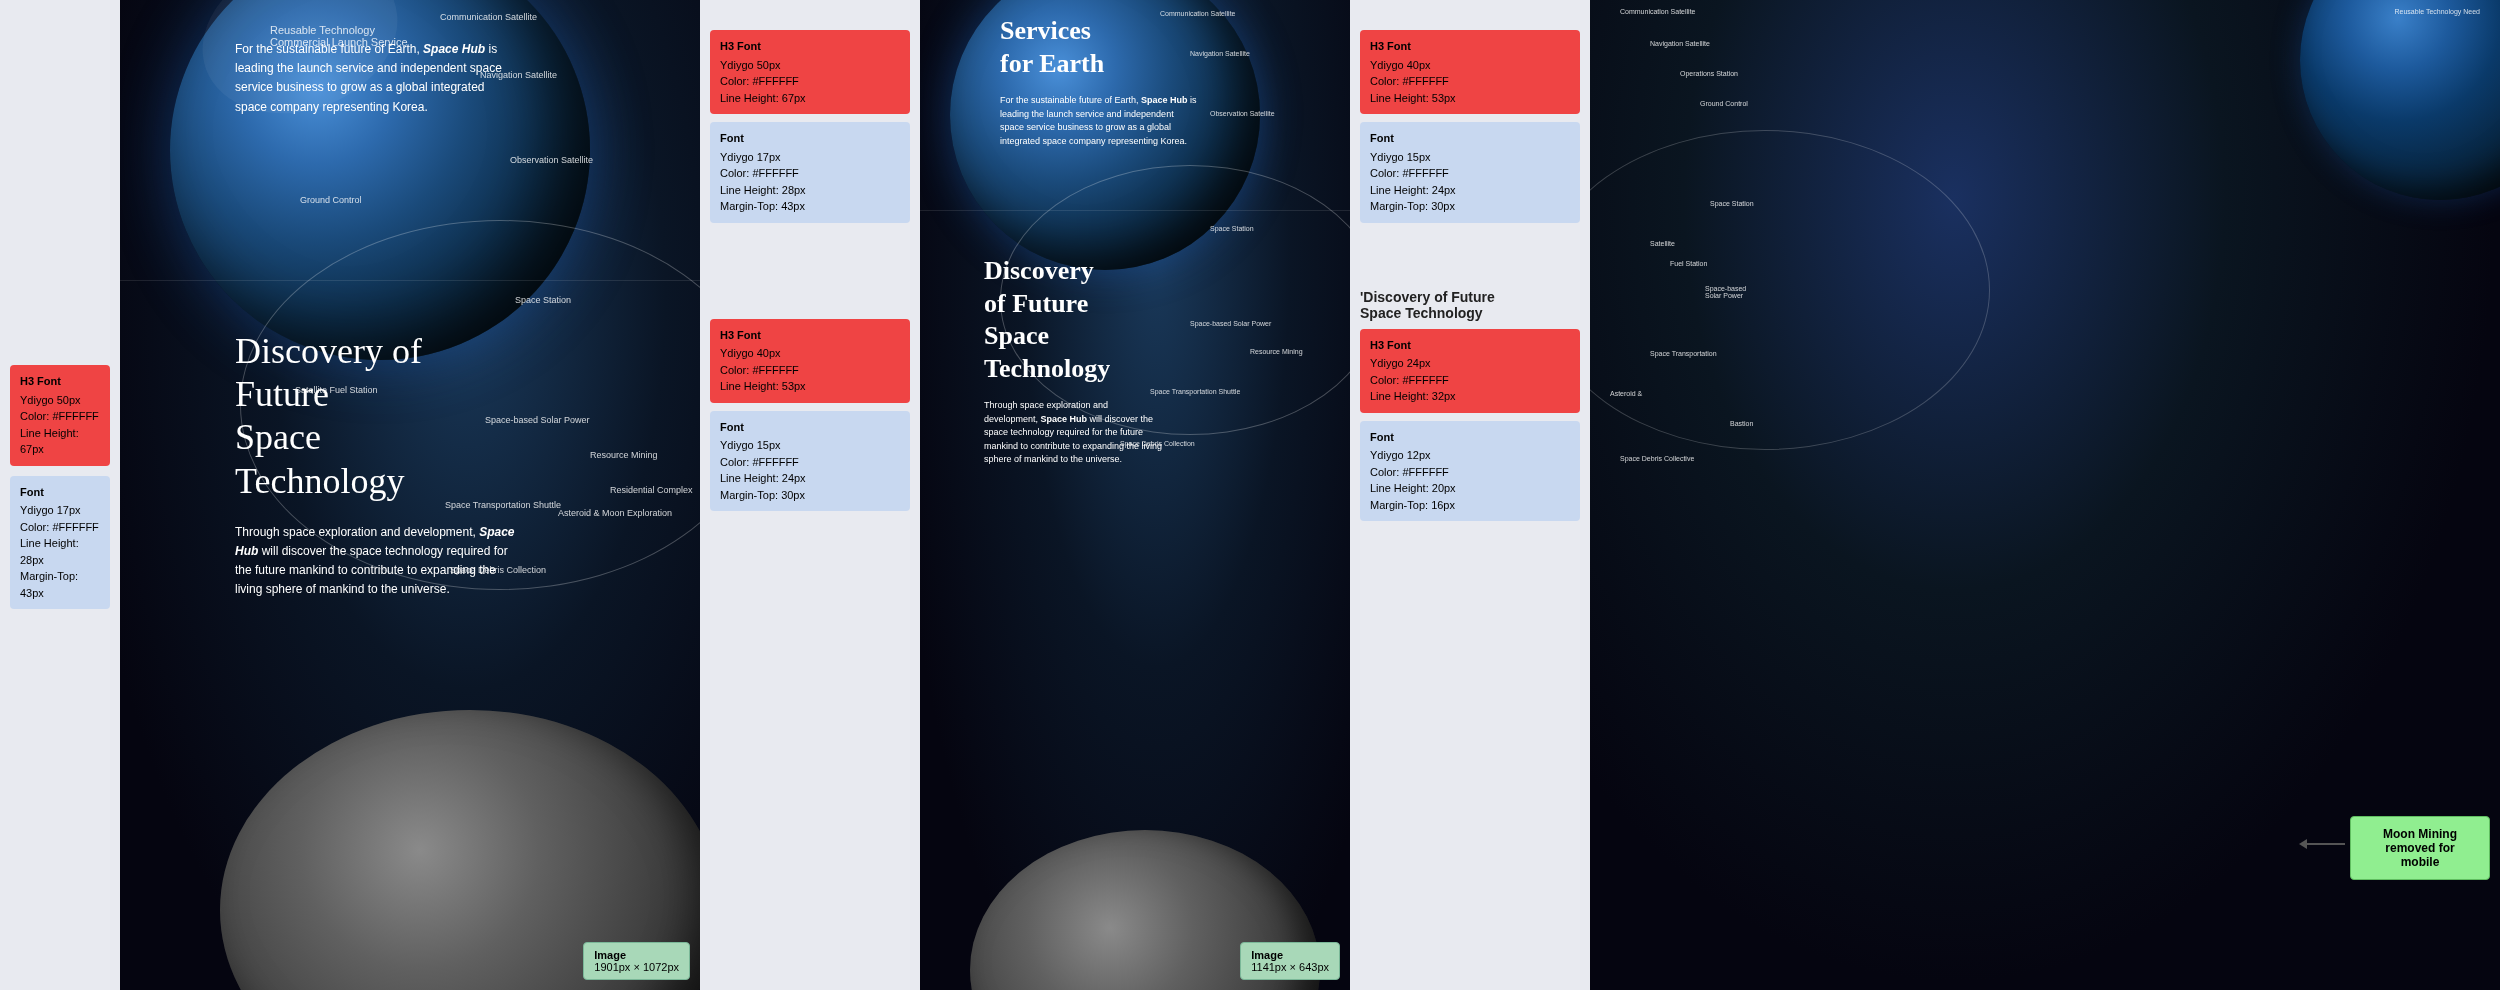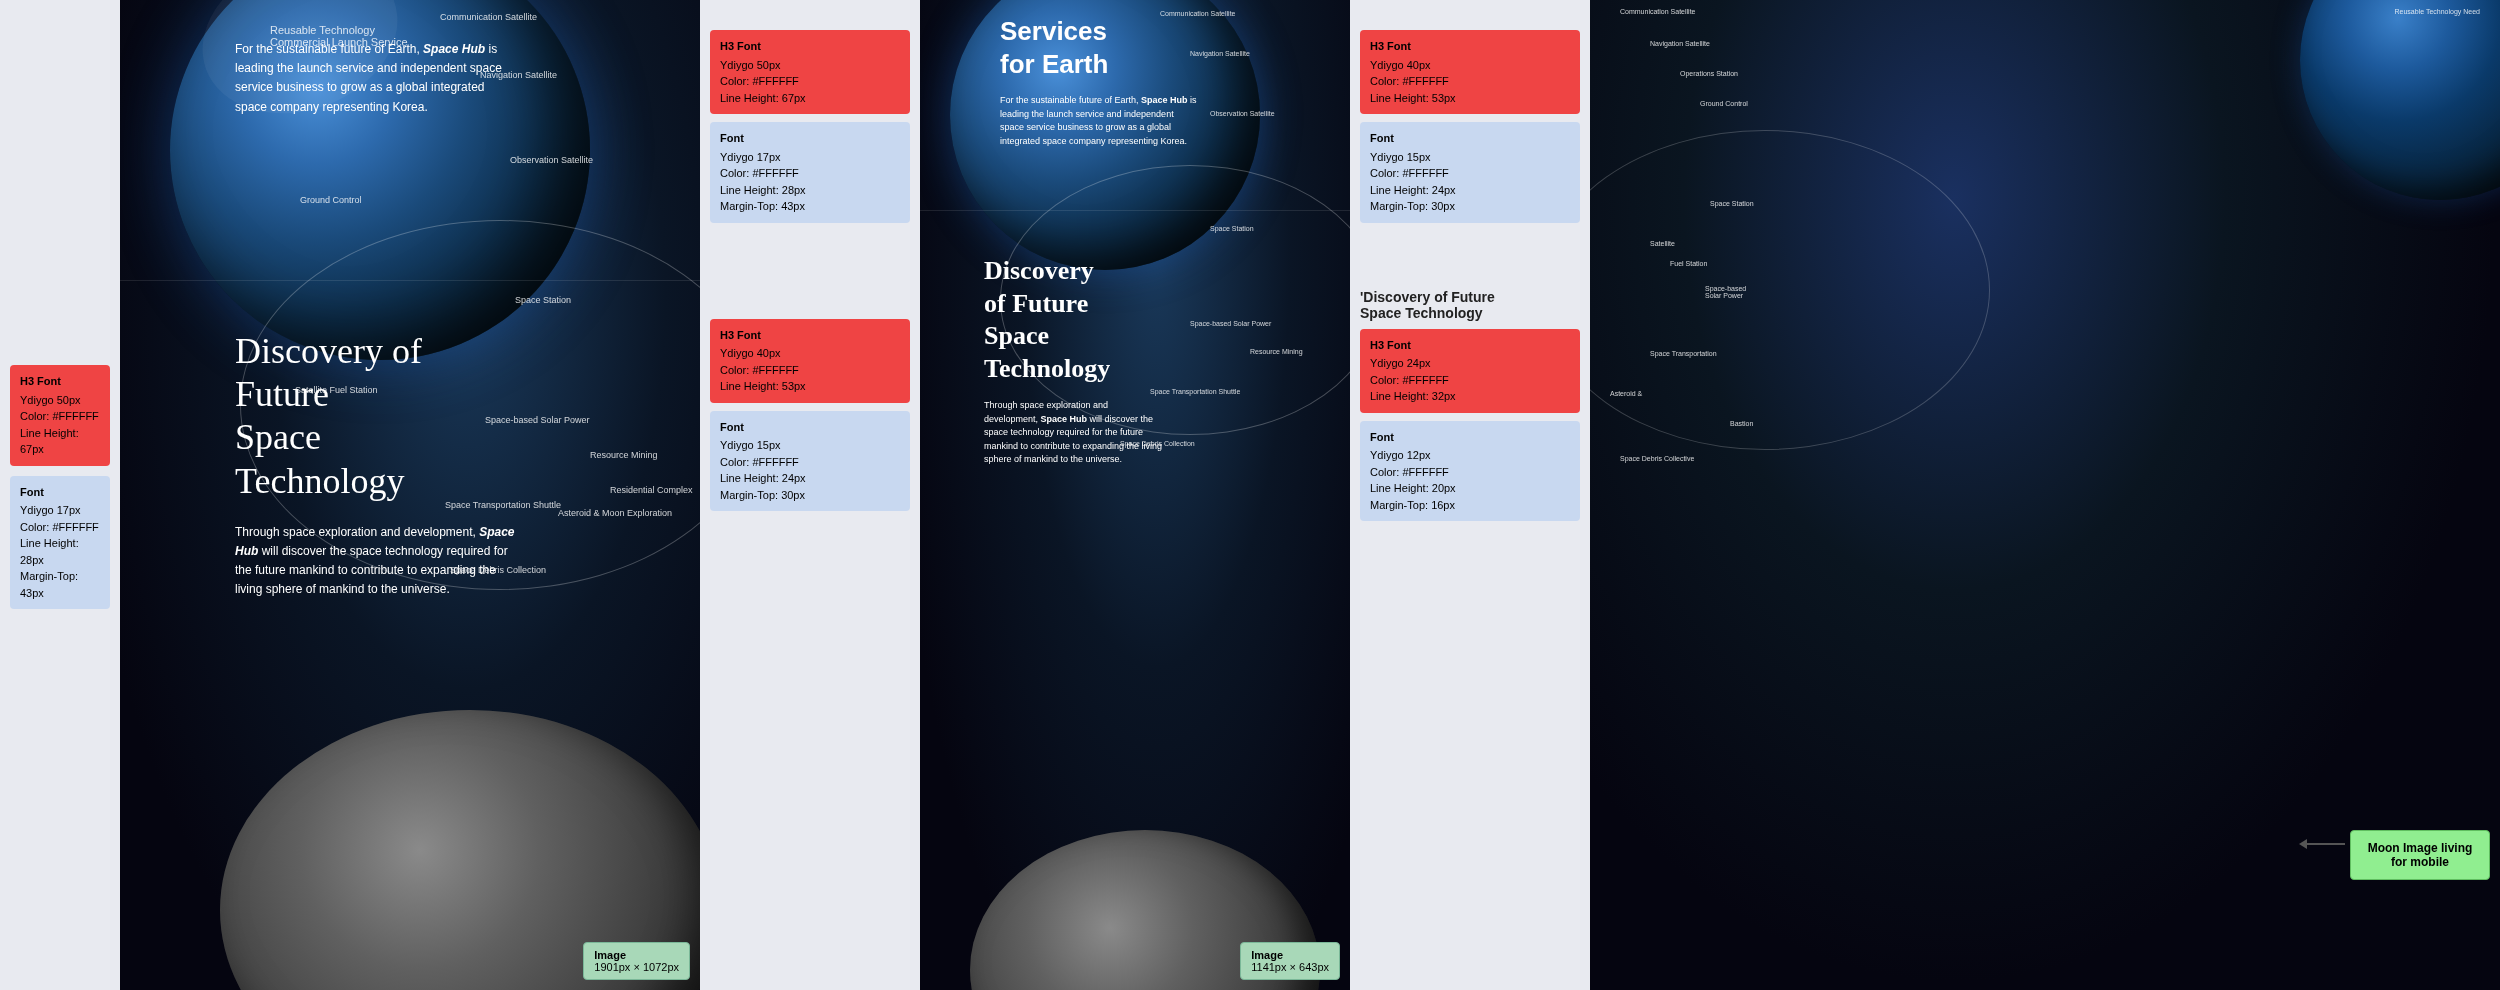--- a/index.html
+++ b/index.html
@@ -292,21 +292,21 @@
 
   <div style="position:absolute;top:-40px;left:30px;width:310px;height:310px;border-radius:50%;background:radial-gradient(circle at 35% 35%, #4a90d9 0%, #2d6aad 20%, #1a4a7a 40%, #0d2d4a 60%, #061520 80%);box-shadow:0 0 40px rgba(30,100,200,0.4),inset -20px -15px 40px rgba(0,0,0,0.6);"></div>
 
   <div style="position:absolute;top:165px;left:80px;width:380px;height:270px;border:1px solid rgba(255,255,255,0.25);border-radius:50%;"></div>
 
   <div style="position:absolute;bottom:-120px;left:50px;width:350px;height:280px;border-radius:50%;background:radial-gradient(circle at 40% 35%, #8a8a8a 0%, #606060 30%, #404040 60%, #202020 85%);box-shadow:inset -15px -10px 30px rgba(0,0,0,0.5);"></div>
 
   <div style="position:absolute;top:210px;left:0;right:0;height:1px;background:rgba(255,255,255,0.1);z-index:5;"></div>
 
   <div style="position:absolute;top:15px;left:80px;color:#fff;z-index:10;">
-    <div style="font-family:Liberation Sans, sans-serif;font-size:26px;font-weight:bold;line-height:1.25;color:#fff;">Services<br>for Earth</div>
+    <div style="font-family:Liberation Serif, serif;font-size:26px;font-weight:bold;line-height:1.25;color:#fff;">Services<br>for Earth</div>
     <div style="font-size:9px;line-height:1.5;color:#fff;margin-top:14px;max-width:200px;">For the sustainable future of Earth, <strong>Space Hub</strong> is leading the launch service and independent space service business to grow as a global integrated space company representing Korea.</div>
   </div>
 
   <div style="position:absolute;top:255px;left:64px;color:#fff;z-index:10;">
     <div style="font-family:Georgia,serif;font-size:26px;font-weight:bold;line-height:1.25;color:#fff;">Discovery<br>of Future<br>Space<br>Technology</div>
     <div style="font-size:9px;line-height:1.5;color:#fff;margin-top:14px;max-width:180px;">Through space exploration and development, <strong>Space Hub</strong> will discover the space technology required for the future mankind to contribute to expanding the living sphere of mankind to the universe.</div>
   </div>
 
   <div style="position:absolute;top:10px;left:240px;color:rgba(255,255,255,0.8);font-size:7px;z-index:15;">Communication Satellite</div>
   <div style="position:absolute;top:50px;left:270px;color:rgba(255,255,255,0.8);font-size:7px;z-index:15;">Navigation Satellite</div>
@@ -349,21 +349,21 @@
 
 <div class="far-right-panel" style="flex:1; position:relative; overflow:hidden;">
 
   <div style="position:absolute;top:0;left:0;right:0;bottom:0;background:radial-gradient(ellipse at 40% 20%, #1a3060 0%, #0a1520 35%, #050510 70%);"></div>
 
   <div style="position:absolute;top:-80px;right:-80px;width:280px;height:280px;border-radius:50%;background:radial-gradient(circle at 35% 35%, #3a80c9 0%, #1d5a9d 20%, #0a3a6a 40%, #061520 80%);box-shadow:0 0 30px rgba(30,100,200,0.3),inset -15px -10px 30px rgba(0,0,0,0.6);"></div>
 
   <div style="position:absolute;top:130px;left:-50px;width:450px;height:320px;border:1px solid rgba(255,255,255,0.2);border-radius:50%;"></div>
 
   <div class="moon-removed-box" style="position:absolute;bottom:110px;right:10px;">
-    <span>Moon Image living for mobile</span>
+    <span>Moon Mining removed for mobile</span>
   </div>
 
   <div style="position:absolute;bottom:145px;right:155px;width:40px;height:2px;background:#555;z-index:40;">
     <div style="position:absolute;left:-6px;top:-4px;width:0;height:0;border-top:5px solid transparent;border-bottom:5px solid transparent;border-right:8px solid #555;"></div>
   </div>
 
   <div style="position:absolute;top:8px;left:30px;color:rgba(255,255,255,0.8);font-size:7px;z-index:15;white-space:nowrap;">Communication Satellite</div>
   <div style="position:absolute;top:40px;left:60px;color:rgba(255,255,255,0.8);font-size:7px;z-index:15;">Navigation Satellite</div>
   <div style="position:absolute;top:70px;left:90px;color:rgba(255,255,255,0.8);font-size:7px;z-index:15;">Operations Station</div>
   <div style="position:absolute;top:100px;left:110px;color:rgba(255,255,255,0.8);font-size:7px;z-index:15;">Ground Control</div>

